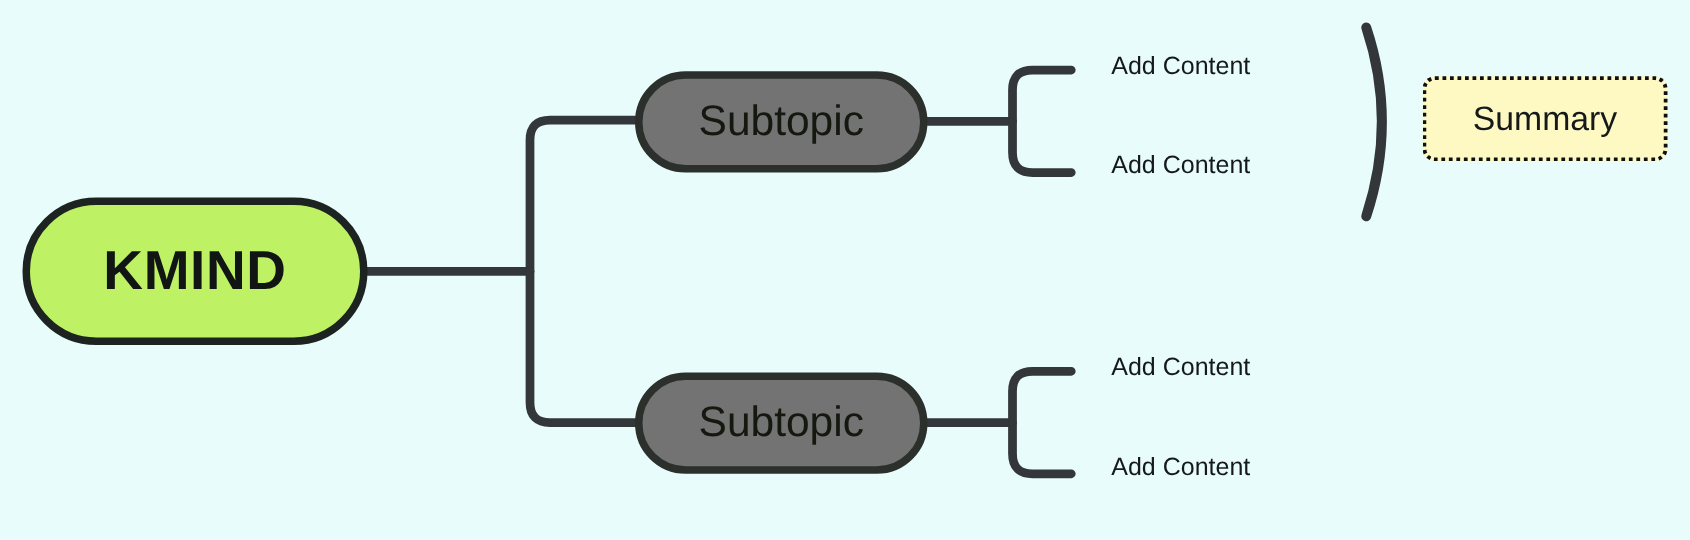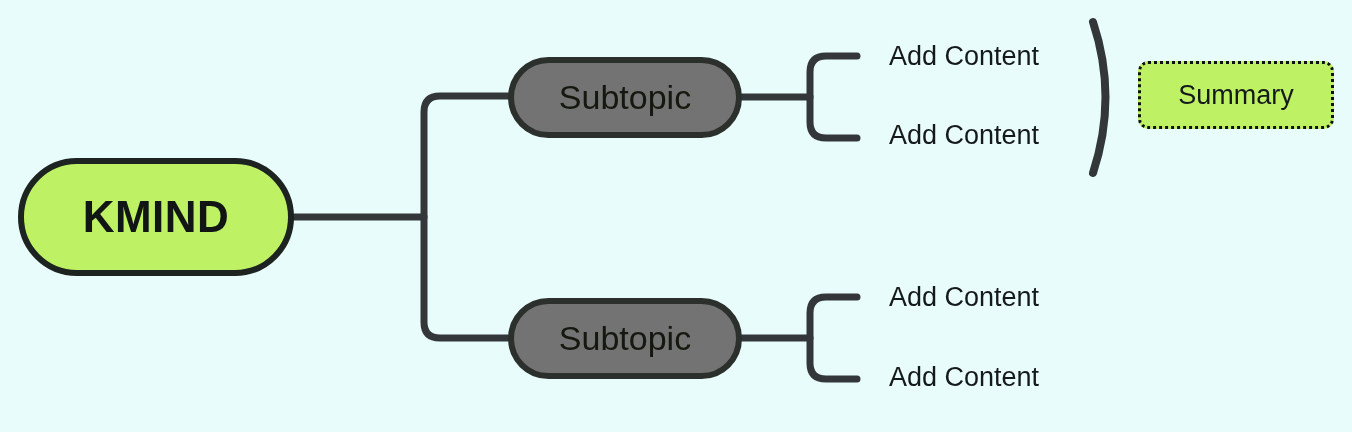--- a/index.html
+++ b/index.html
@@ -57,39 +57,39 @@
     border-radius: 42px;
     font-size: 34px;
     font-weight: normal;
     color: #14180f;
   }
   .node-subtopic-1 { left: 508px; top: 57px; }
   .node-subtopic-2 { left: 508px; top: 298px; }
 
   .leaf-label {
     position: absolute;
-    font-size: 27px;
+    font-size: 20px;
     font-weight: normal;
     color: #15191a;
     white-space: nowrap;
     line-height: 1;
   }
   .leaf-1 { left: 889px; top: 43px; }
   .leaf-2 { left: 889px; top: 122px; }
   .leaf-3 { left: 889px; top: 284px; }
   .leaf-4 { left: 889px; top: 364px; }
 
   .summary-box {
     position: absolute;
     left: 1138px;
     top: 61px;
     width: 196px;
     height: 68px;
     box-sizing: border-box;
-    background: #bef264;
+    background: #fef9c3;
     border: 3px dotted #101010;
     border-radius: 10px;
     display: flex;
     align-items: center;
     justify-content: center;
     font-size: 27px;
     color: #15191a;
     white-space: nowrap;
   }
 </style>

